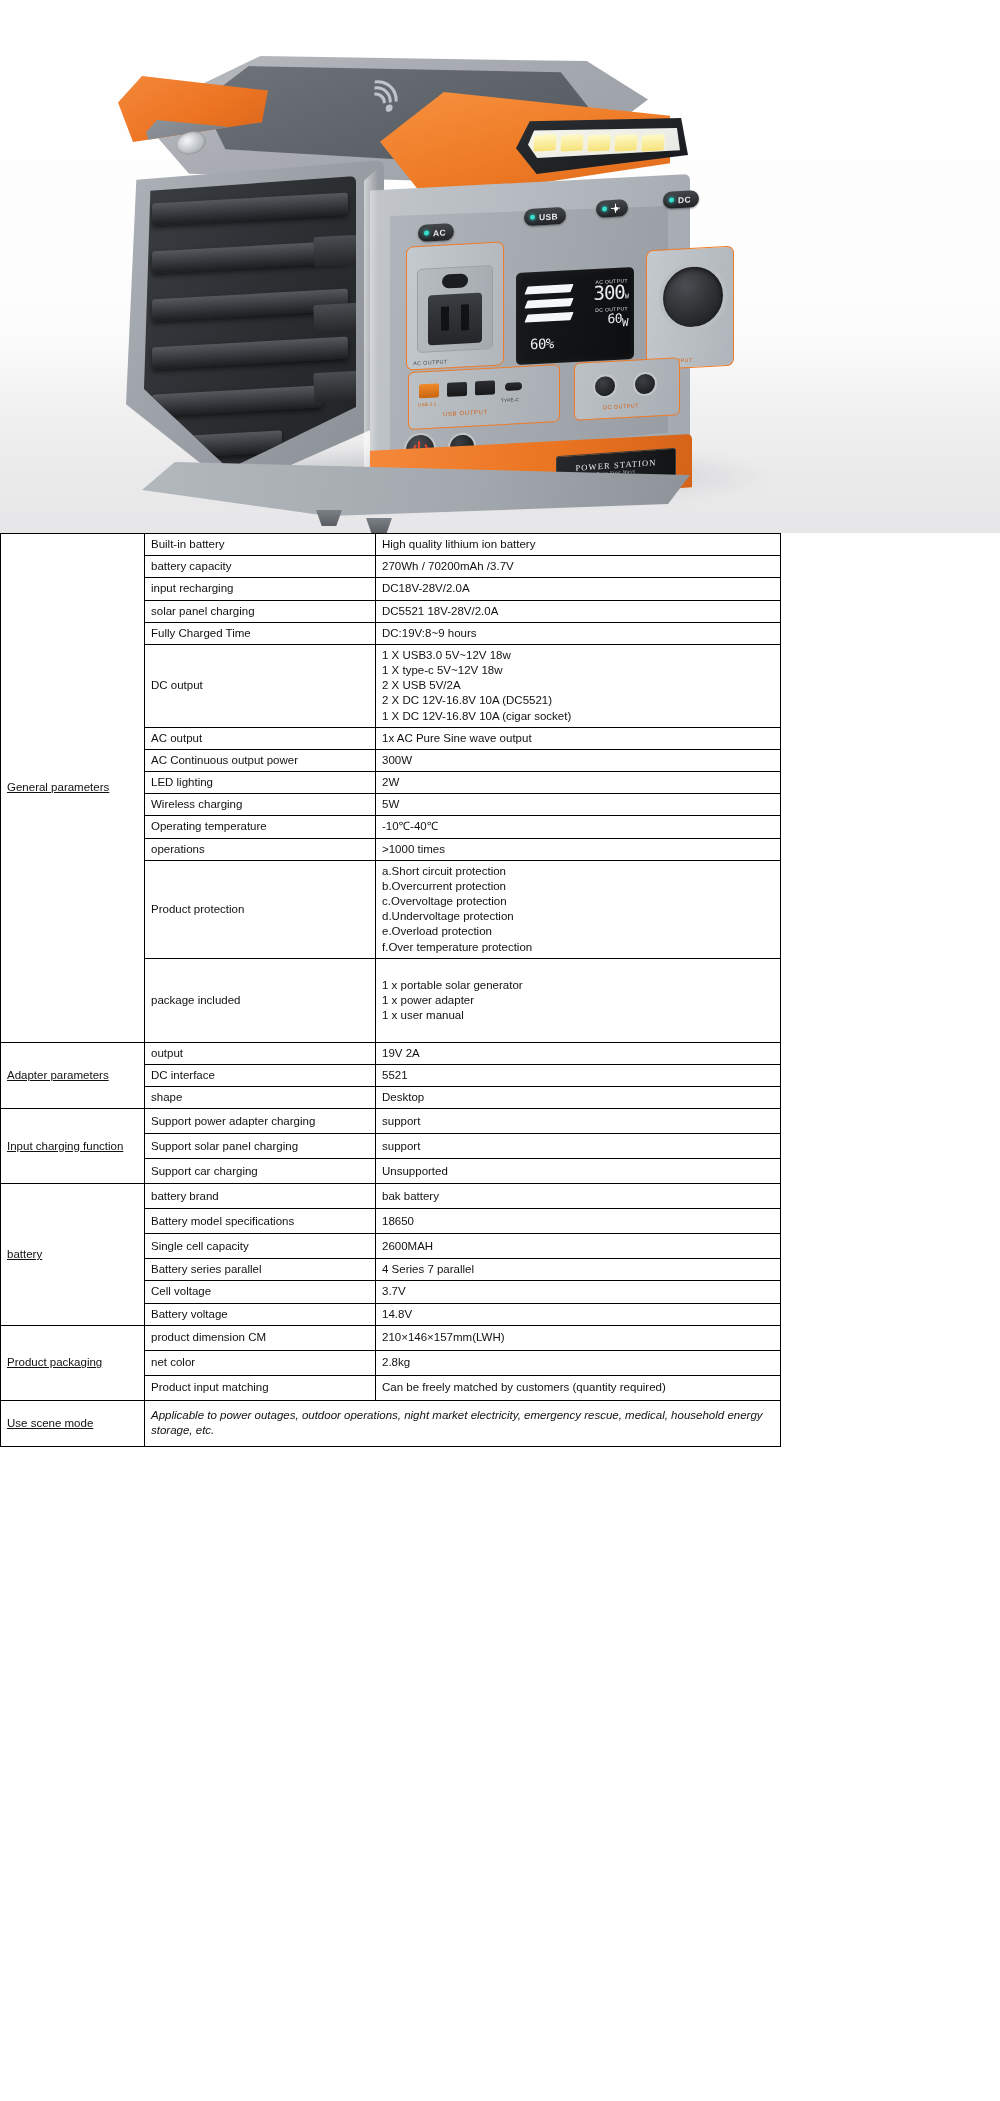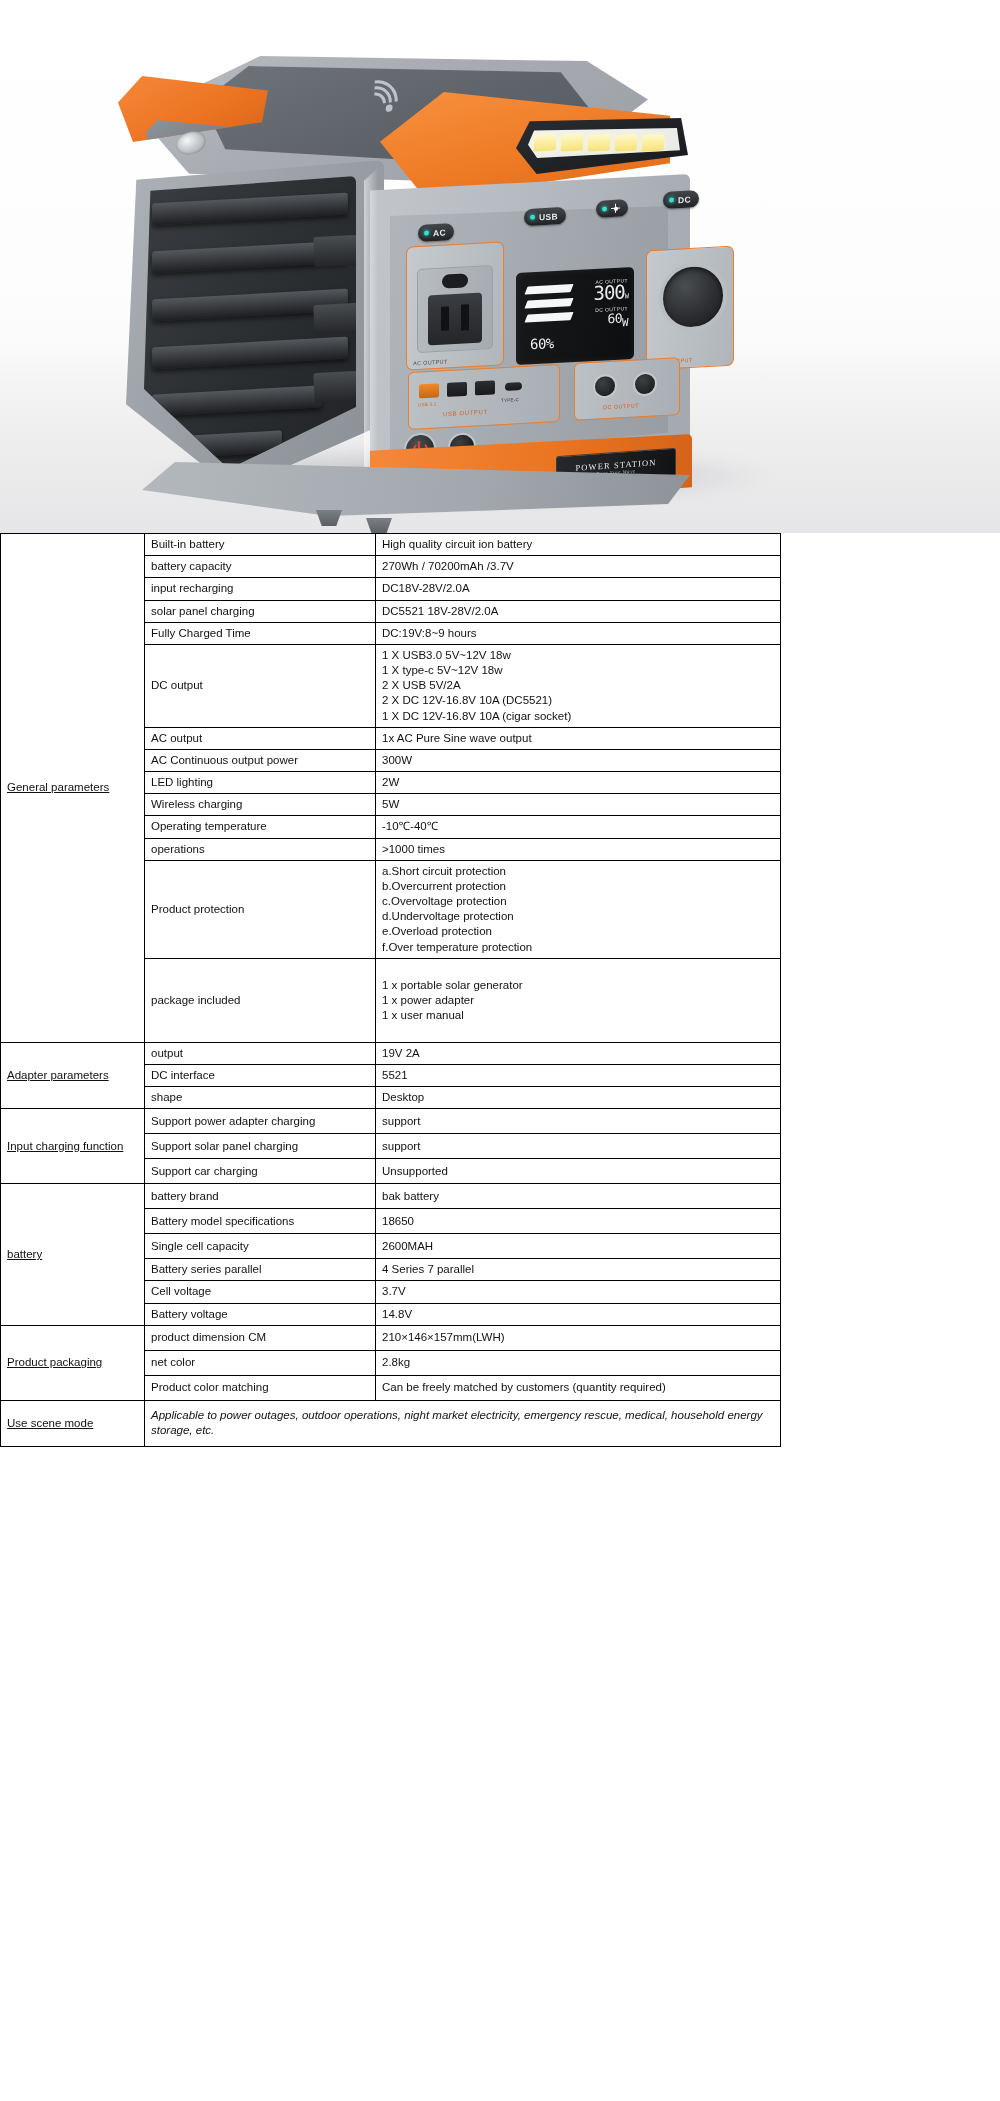--- a/index.html
+++ b/index.html
@@ -737,21 +737,21 @@
   </div>
 </div>
 
 <div class="table-wrap">
   <table class="spec">
     <tbody>
 
       <tr>
         <td class="cat" rowspan="14">General parameters</td>
         <td class="key">Built-in battery</td>
-        <td class="val">High quality circuit ion battery</td>
+        <td class="val">High quality lithium ion battery</td>
       </tr>
       <tr>
         <td class="key">battery capacity</td>
         <td class="val">270Wh / 70200mAh /3.7V</td>
       </tr>
       <tr>
         <td class="key">input recharging</td>
         <td class="val">DC18V-28V/2.0A</td>
       </tr>
       <tr>
@@ -867,21 +867,21 @@
       <tr class="rowtall">
         <td class="cat" rowspan="3">Product packaging</td>
         <td class="key">product dimension CM</td>
         <td class="val">210×146×157mm(LWH)</td>
       </tr>
       <tr class="rowtall">
         <td class="key">net color</td>
         <td class="val">2.8kg</td>
       </tr>
       <tr class="rowtall">
-        <td class="key">Product color matching</td>
+        <td class="key">Product input matching</td>
         <td class="val">Can be freely matched by customers (quantity required)</td>
       </tr>
 
       <tr style="height:46px">
         <td class="cat">Use scene mode</td>
         <td class="wide" colspan="2">Applicable to power outages, outdoor operations, night market electricity, emergency rescue, medical, household energy storage, etc.</td>
       </tr>
 
     </tbody>
   </table>

